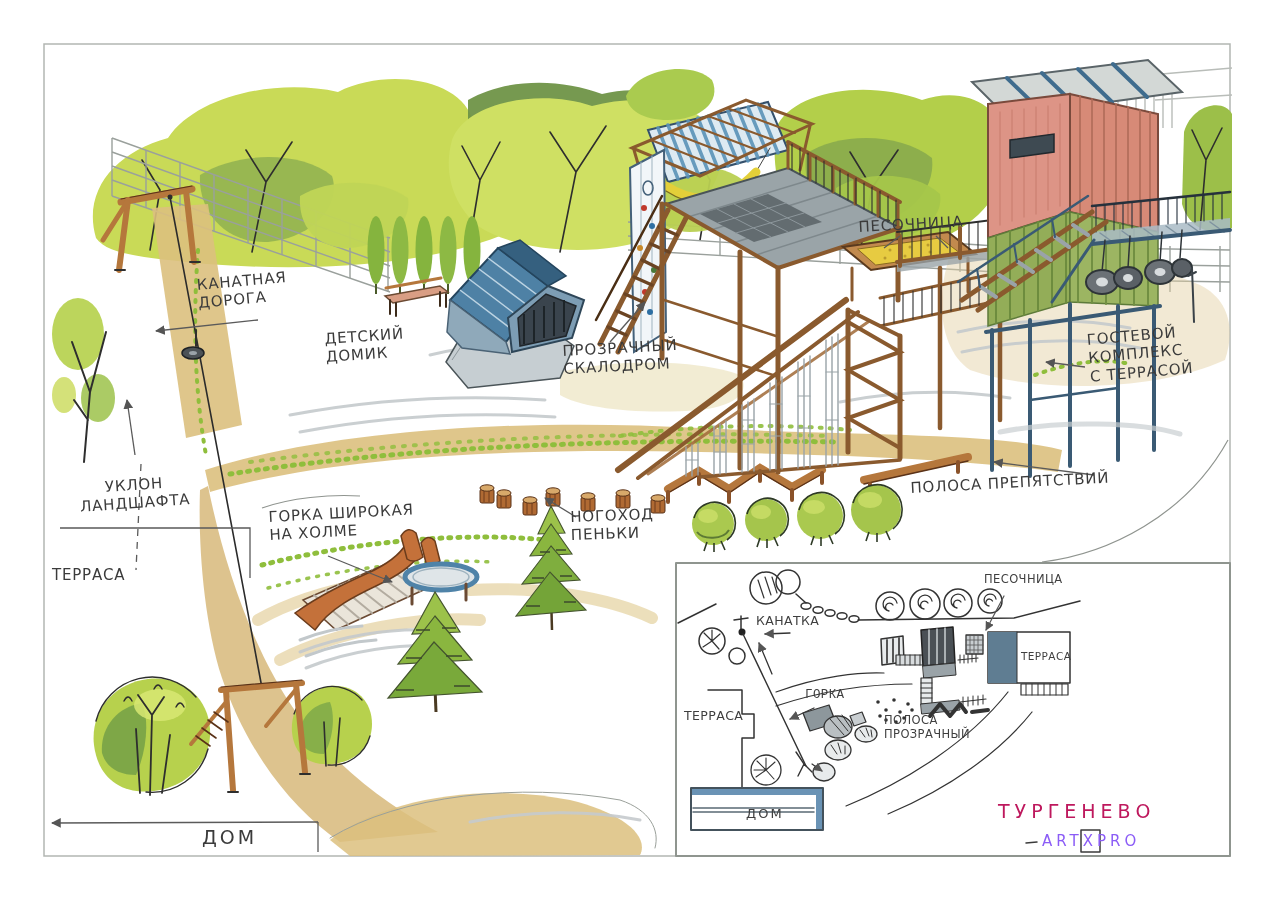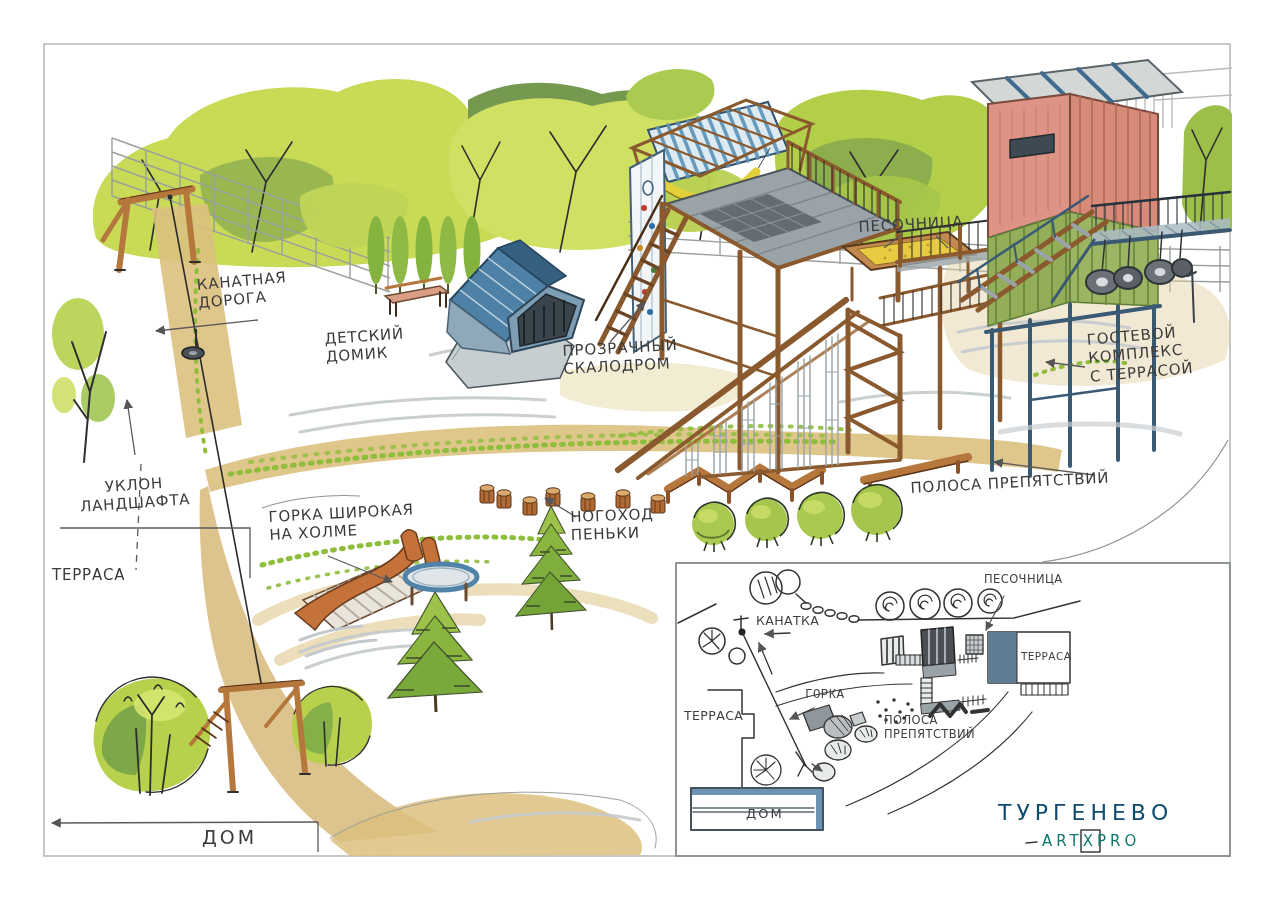--- a/index.html
+++ b/index.html
@@ -3,22 +3,22 @@
 <meta charset="utf-8">
 <style>
   html,body{margin:0;padding:0;background:#ffffff;}
   .page{position:relative;width:1273px;height:900px;background:#fff;overflow:hidden;
         font-family:"DejaVu Sans",sans-serif;}
   svg.art{position:absolute;left:0;top:0;}
   .lbl{position:absolute;color:#3b3b3b;font-size:15px;line-height:1.22;letter-spacing:.8px;
        white-space:pre-line;transform-origin:left top;}
   .lbl.c{text-align:center;}
   .lbl.sm{font-size:11.5px;letter-spacing:.4px;color:#3f3f3f;}
-  .sig1{font-size:22px;letter-spacing:5px;color:#0c4a6e;}
-  .sig2{font-size:15px;letter-spacing:4px;color:#0f766e;}
+  .sig1{font-size:19px;letter-spacing:5px;color:#be185d;}
+  .sig2{font-size:15px;letter-spacing:4px;color:#8b5cf6;}
 </style>
 </head>
 <body>
 
 <div class="page">
 <svg class="art" width="1273" height="900" viewBox="0 0 1273 900">
   <defs>
     <marker id="ah" viewBox="0 0 10 10" refX="9" refY="5" markerWidth="7.5" markerHeight="7.5" orient="auto-start-reverse">
       <path d="M0,0 L10,5 L0,10 z" fill="#555"></path>
     </marker>
@@ -534,19 +534,19 @@
 <div class="lbl" style="left:570px;top:508px;transform:rotate(-2deg);">НОГОХОД
 ПЕНЬКИ</div>
 <div class="lbl" style="left:910px;top:479px;transform:rotate(-3deg);">ПОЛОСА ПРЕПЯТСТВИЙ</div>
 <div class="lbl" style="left:202px;top:826px;font-size:19px;letter-spacing:3px;">ДОМ</div>
 
 <div class="lbl sm" style="left:984px;top:572px;">ПЕСОЧНИЦА</div>
 <div class="lbl sm" style="left:756px;top:613px;font-size:12.5px;">КАНАТКА</div>
 <div class="lbl sm" style="left:1021px;top:650px;font-size:10.5px;">ТЕРРАСА</div>
 <div class="lbl sm" style="left:805px;top:688px;font-size:12.5px;font-family:Liberation Mono, monospace;">ГОРКА</div>
 <div class="lbl sm" style="left:884px;top:713px;">ПОЛОСА
-ПРЕПЯТСТВИЙ</div>
+ПРОЗРАЧНЫЙ</div>
 <div class="lbl sm" style="left:684px;top:708px;font-size:12.5px;">ТЕРРАСА</div>
 <div class="lbl sm" style="left:746px;top:806px;font-size:13px;letter-spacing:2px;">ДОМ</div>
 
 <div class="lbl sig1" style="left:998px;top:800px;">ТУРГЕНЕВО</div>
 <div class="lbl sig2" style="left:1042px;top:832px;">ARTXPRO</div>
 </div>
 
 </body></html>

